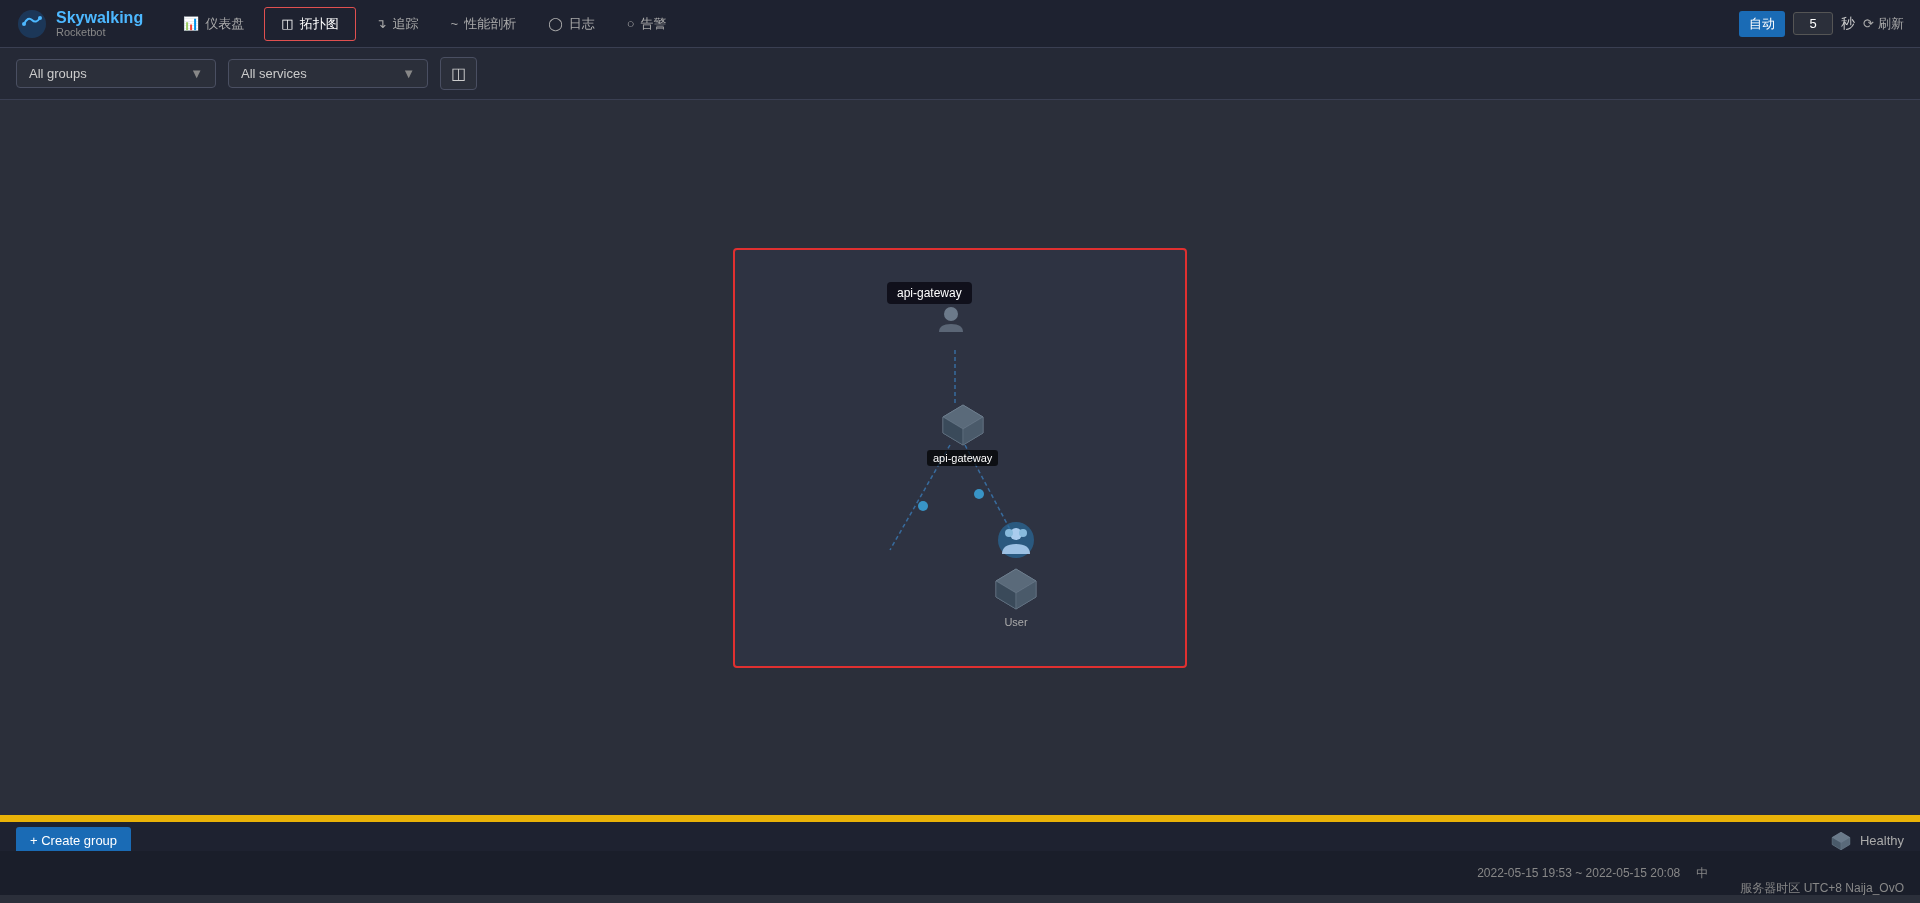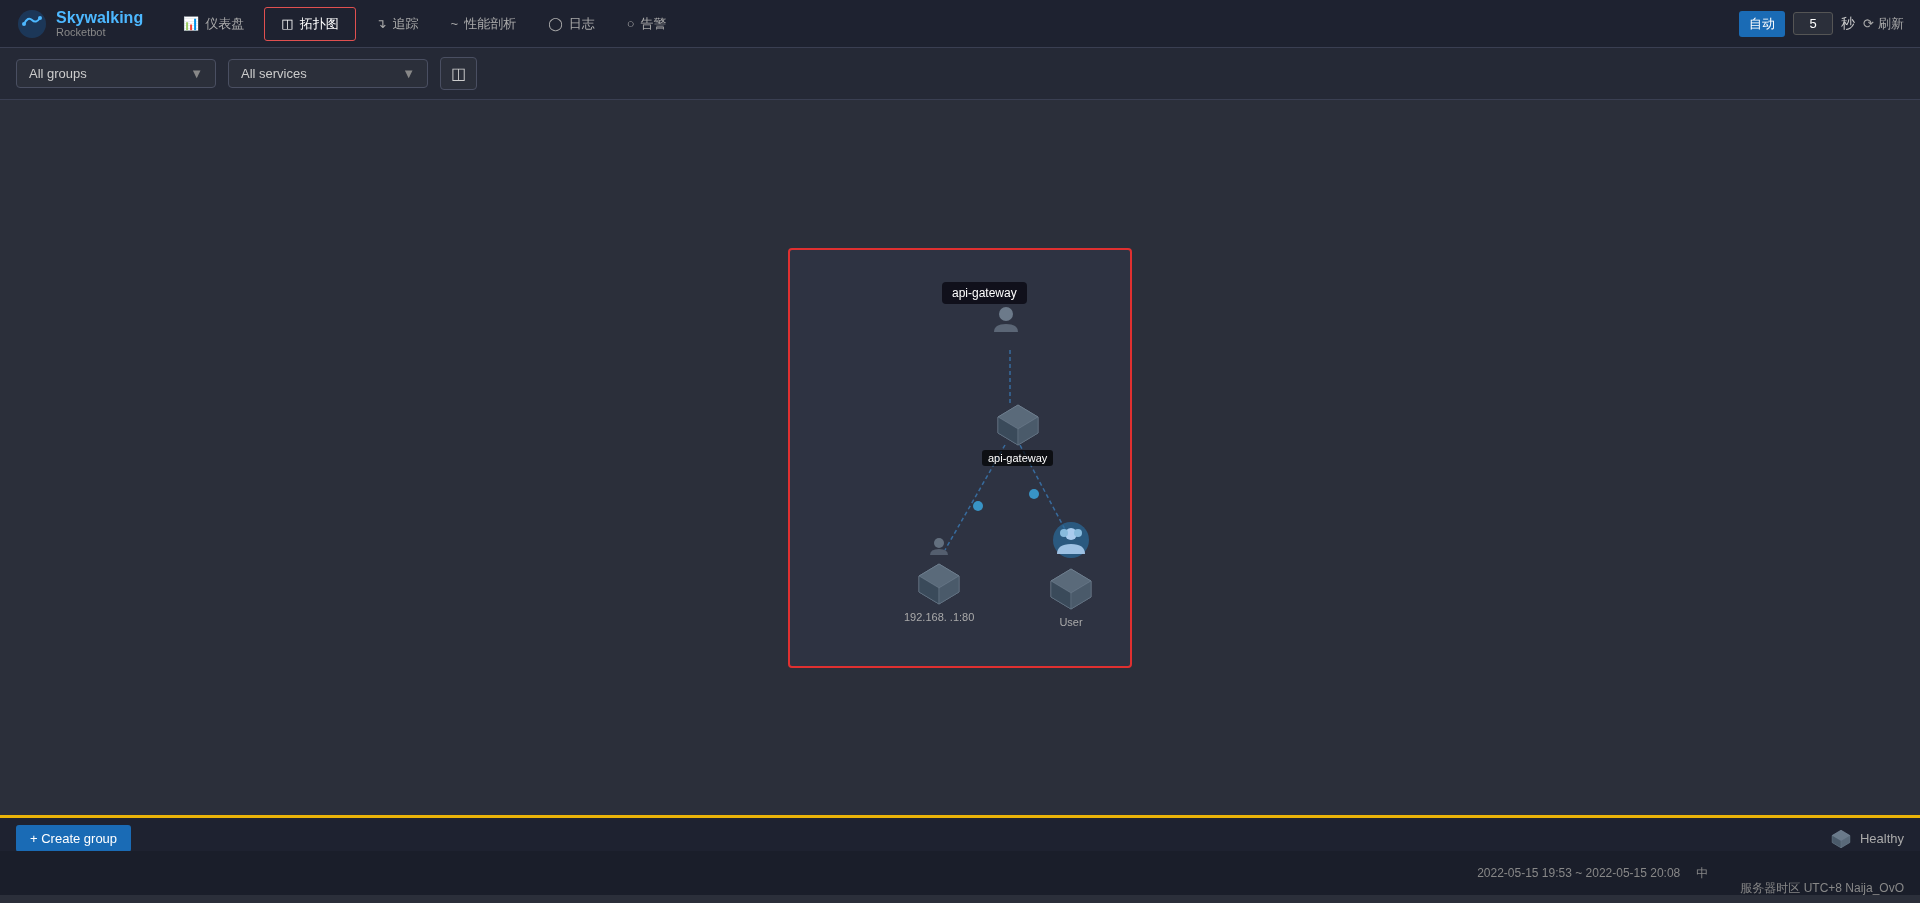--- a/index.html
+++ b/index.html
@@ -147,21 +147,21 @@
       background: #2b2f3a;
       display: flex;
       align-items: center;
       justify-content: center;
     }
 
     
     .topology-box {
       border: 2px solid #e03030;
       border-radius: 4px;
-      width: 344px;
+      width: 454px;
       height: 420px;
       background: #2e3342;
       position: relative;
       display: flex;
       align-items: center;
       justify-content: center;
     }
 
     
     .topo-area {
@@ -196,21 +196,21 @@
       pointer-events: none;
     }
 
     
     .bottom-bar {
       background: #1e2230;
       height: 44px;
       display: flex;
       align-items: center;
       padding: 0 16px;
-      border-top: 3px solid #eab308;
+      border-top: 7px solid #eab308;
       position: absolute;
       bottom: 44px;
       width: 100%;
     }
     .create-group-btn {
       background: #1a6bb5;
       color: #fff;
       border: none;
       border-radius: 3px;
       padding: 6px 14px;
@@ -364,34 +364,20 @@
       <div class="node" style="left: 192px; top: 150px;">
         <svg width="50" height="50" viewBox="0 0 50 50">
           <polygon points="25,5 45,17 45,33 25,45 5,33 5,17" fill="#4a5568" stroke="#6a7a8a" stroke-width="1"></polygon>
           <polygon points="25,5 45,17 25,29 5,17" fill="#5a6a7a" stroke="#7a8a9a" stroke-width="0.5"></polygon>
           <polygon points="5,17 25,29 25,45 5,33" fill="#3a4a5a" stroke="#6a7a8a" stroke-width="0.5"></polygon>
           <polygon points="45,17 25,29 25,45 45,33" fill="#4a5a6a" stroke="#6a7a8a" stroke-width="0.5"></polygon>
         </svg>
         <span class="node-label">api-gateway</span>
       </div>
 
-      <div class="node" style="left: 108px; top: 285px;">
-
-        <svg width="28" height="22" viewBox="0 0 28 22" style="margin-bottom:2px">
-          <circle cx="14" cy="8" r="5" fill="#7a8a9a" opacity="0.7"></circle>
-          <path d="M5 20 Q5 14 14 14 Q23 14 23 20" fill="#7a8a9a" opacity="0.5"></path>
-        </svg>
-        <svg width="50" height="50" viewBox="0 0 50 50">
-          <polygon points="25,5 45,17 45,33 25,45 5,33 5,17" fill="#4a5568" stroke="#6a7a8a" stroke-width="1"></polygon>
-          <polygon points="25,5 45,17 25,29 5,17" fill="#5a6a7a" stroke="#7a8a9a" stroke-width="0.5"></polygon>
-          <polygon points="5,17 25,29 25,45 5,33" fill="#3a4a5a" stroke="#6a7a8a" stroke-width="0.5"></polygon>
-          <polygon points="45,17 25,29 25,45 45,33" fill="#4a5a6a" stroke="#6a7a8a" stroke-width="0.5"></polygon>
-        </svg>
-        <span class="node-label" style="background:transparent;color:#aaa;font-size:11px;">192.168.  .1:80</span>
-      </div>
 
       <div class="node" style="left: 256px; top: 270px;">
 
         <div style="position:relative; width:40px; height:40px; margin-bottom:4px;">
           <svg width="40" height="40" viewBox="0 0 40 40">
             <circle cx="20" cy="20" r="18" fill="#2a6a9a" opacity="0.7"></circle>
             <circle cx="20" cy="14" r="6" fill="#aaccee"></circle>
             <path d="M6 34 Q6 24 20 24 Q34 24 34 34" fill="#aaccee" opacity="0.9"></path>
 
             <circle cx="13" cy="13" r="4" fill="#88bbdd"></circle>

